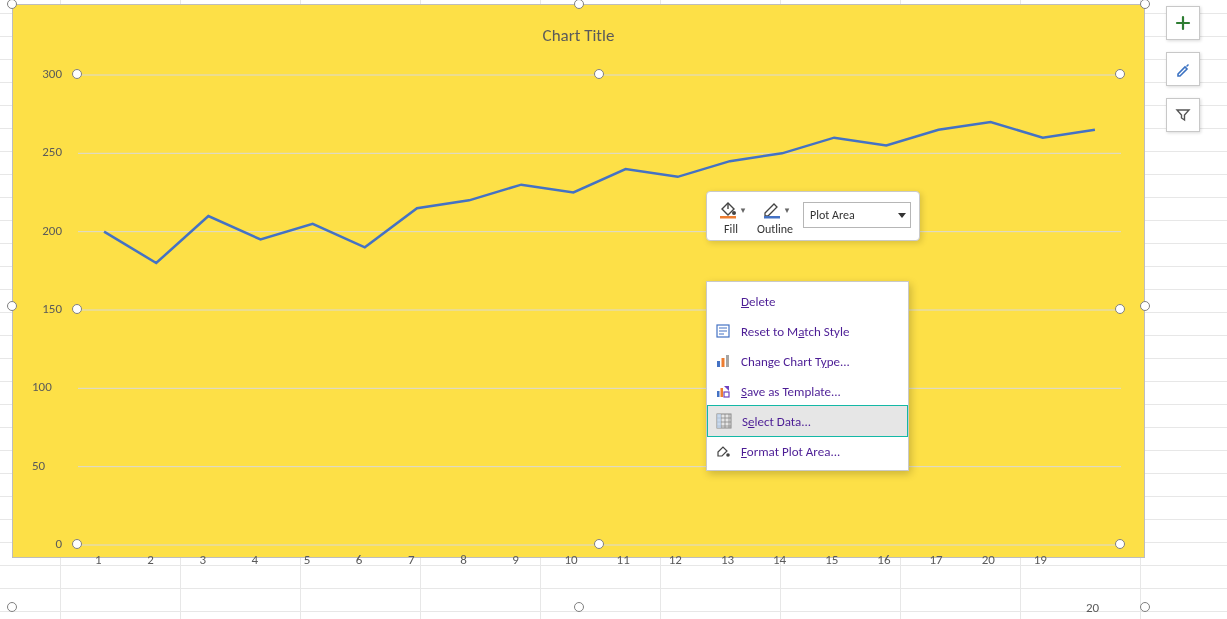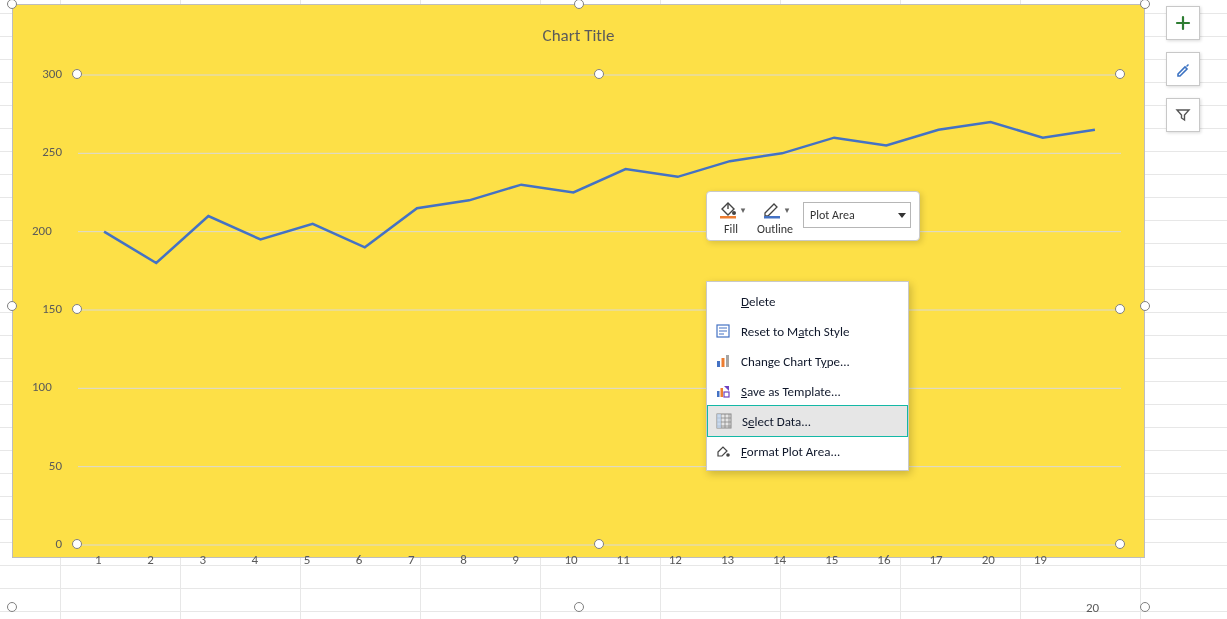--- a/index.html
+++ b/index.html
@@ -115,21 +115,21 @@
     box-shadow: 2px 3px 8px rgba(0,0,0,0.2);
     padding: 4px 0;
     font-size: 13px;
   }
   .cm-item {
     display: flex;
     align-items: center;
     height: 30px;
     padding: 0 10px 0 6px;
     gap: 8px;
-    color: #0f172a;
+    color: #4c1d95;
   }
   .cm-item.highlight { background: #e6e6e6; border:1px solid #14b8a6; margin:-1px 0; }
   .cm-item.disabled { color: #b0b0b0; }
   .cm-icon { width:20px; height:20px; display:flex; align-items:center; justify-content:center; flex:0 0 20px;}
   .cm-text u { text-decoration: underline; }
 
   
   .side-buttons {
     position: absolute;
     left: 1166px;
@@ -292,24 +292,24 @@
       </svg>
   </div>
   <div class="side-btn" title="Chart Filters">
     <svg width="16" height="16" viewBox="0 0 16 16">
         <path d="M2 3h12l-4.5 5v5l-3-2V8z" fill="none" stroke="#555" stroke-width="1.4"></path>
       </svg>
   </div>
 </div>
 
 <div class="tick-label" style="right: 1084px; left: 32px; top: 536px; width: 30px; text-align: right;">0</div>
-<div class="tick-label" style="right: 1084px; left: 32px; top: 457.667px; width: 30px; text-align: right;">50</div>
+<div class="tick-label" style="right: 1084px; left: 32px; top: 457.667px; width: 30px; ">50</div>
 <div class="tick-label" style="right: 1084px; left: 32px; top: 379.333px; width: 30px; ">100</div>
 <div class="tick-label" style="right: 1084px; left: 32px; top: 301px; width: 30px; text-align: right;">150</div>
-<div class="tick-label" style="right: 1084px; left: 32px; top: 222.667px; width: 30px; ">200</div>
+<div class="tick-label" style="right: 1084px; left: 32px; top: 222.667px; width: 30px; text-align: right;">200</div>
 <div class="tick-label" style="right: 1084px; left: 32px; top: 144.333px; width: 30px; text-align: right;">250</div>
 <div class="tick-label" style="right: 1084px; left: 32px; top: 66px; width: 30px; text-align: right;">300</div>
 <div class="tick-label" style="left: 95.075px; top: 552px;">1</div>
 <div class="tick-label" style="left: 147.225px; top: 552px;">2</div>
 <div class="tick-label" style="left: 199.375px; top: 552px;">3</div>
 <div class="tick-label" style="left: 251.525px; top: 552px;">4</div>
 <div class="tick-label" style="left: 303.675px; top: 552px;">5</div>
 <div class="tick-label" style="left: 355.825px; top: 552px;">6</div>
 <div class="tick-label" style="left: 407.975px; top: 552px;">7</div>
 <div class="tick-label" style="left: 460.125px; top: 552px;">8</div>

